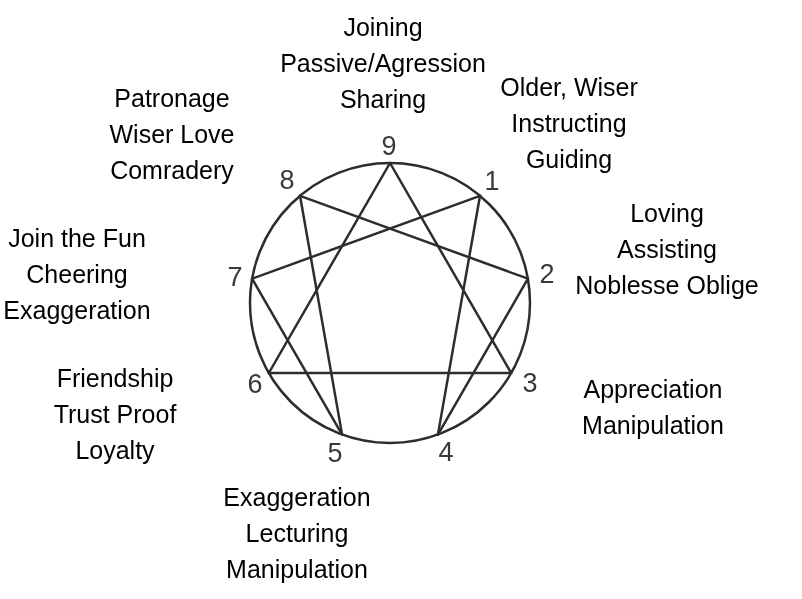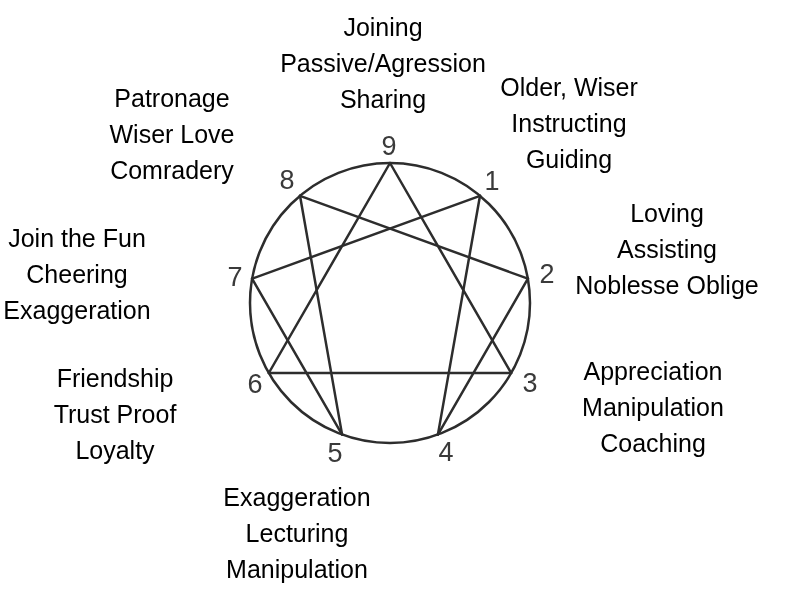--- a/index.html
+++ b/index.html
@@ -106,21 +106,20 @@
 
   <div class="label-group grp-2">
     <div class="label-line">Loving</div>
     <div class="label-line">Assisting</div>
     <div class="label-line">Noblesse Oblige</div>
   </div>
 
   <div class="label-group grp-3">
     <div class="label-line">Appreciation</div>
     <div class="label-line">Manipulation</div>
-    <div class="label-line">Coaching</div>
   </div>
 
 
   <div class="label-group grp-5">
     <div class="label-line">Exaggeration</div>
     <div class="label-line">Lecturing</div>
     <div class="label-line">Manipulation</div>
   </div>
 
   <div class="label-group grp-6">

